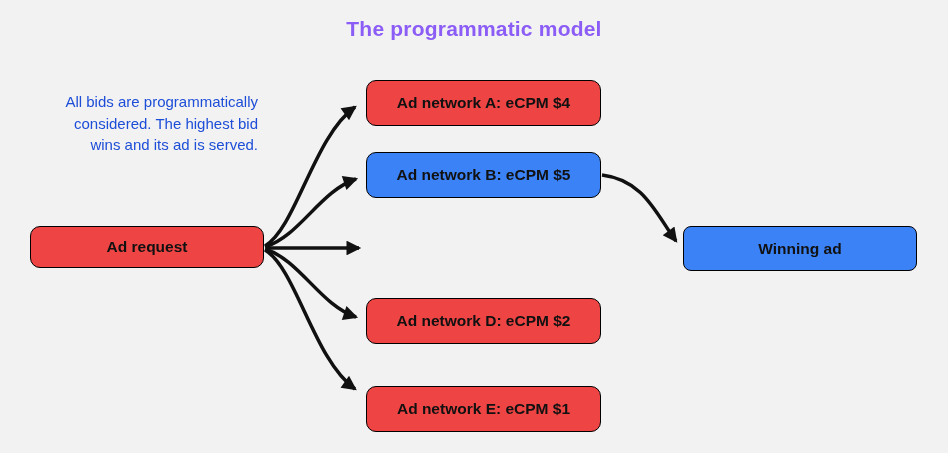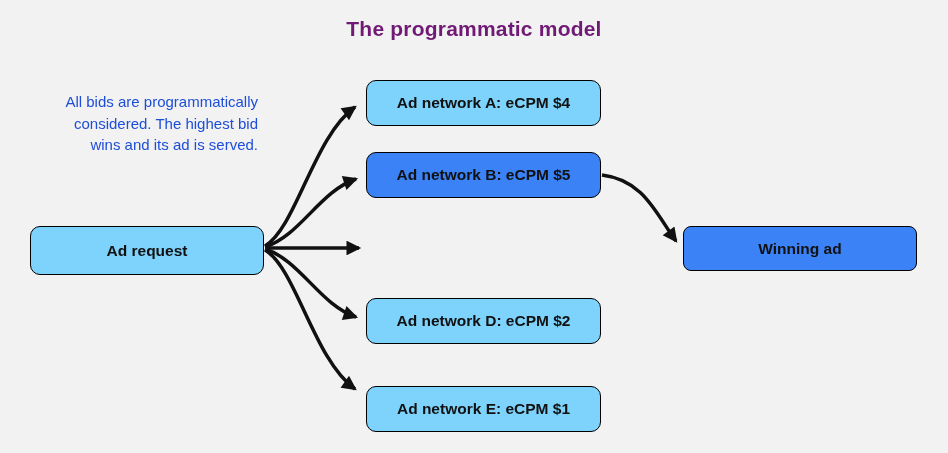--- a/index.html
+++ b/index.html
@@ -13,21 +13,21 @@
   }
   .title {
     position: absolute;
     top: 17px;
     left: 0;
     width: 948px;
     margin: 0;
     text-align: center;
     font-size: 21px;
     font-weight: 700;
-    color: #701a75;
+    color: #8b5cf6;
     letter-spacing: 0.2px;
   }
   .description {
     position: absolute;
     top: 91px;
     left: 12px;
     width: 246px;
     text-align: right;
     font-size: 15px;
     line-height: 21.5px;
@@ -43,30 +43,30 @@
     stroke: #111;
     stroke-width: 3.5;
     fill: none;
     marker-end: url(#ah);
   }
   .node {
     position: absolute;
     display: flex;
     align-items: center;
     justify-content: center;
-    background: #7dd3fc;
+    background: #ef4444;
     border: 1.8px solid #000;
     border-radius: 10px;
     font-size: 15.5px;
     font-weight: 700;
     color: #111;
     box-sizing: border-box;
   }
   .node.green { background: #3b82f6; }
-  .ad-request { left: 30px; top: 226px; width: 234px; height: 49px; }
+  .ad-request { left: 30px; top: 226px; width: 234px; height: 42px; }
   .net { left: 366px; width: 235px; height: 46px; }
   .net-a { top: 80px; }
   .net-b { top: 152px; }
   .net-c { top: 225px; }
   .net-d { top: 298px; }
   .net-e { top: 386px; align-items: center; }
   .winning {
     left: 683px; top: 226px; width: 234px; height: 45px;
     border-width: 1.3px; border-radius: 8px;
   }

